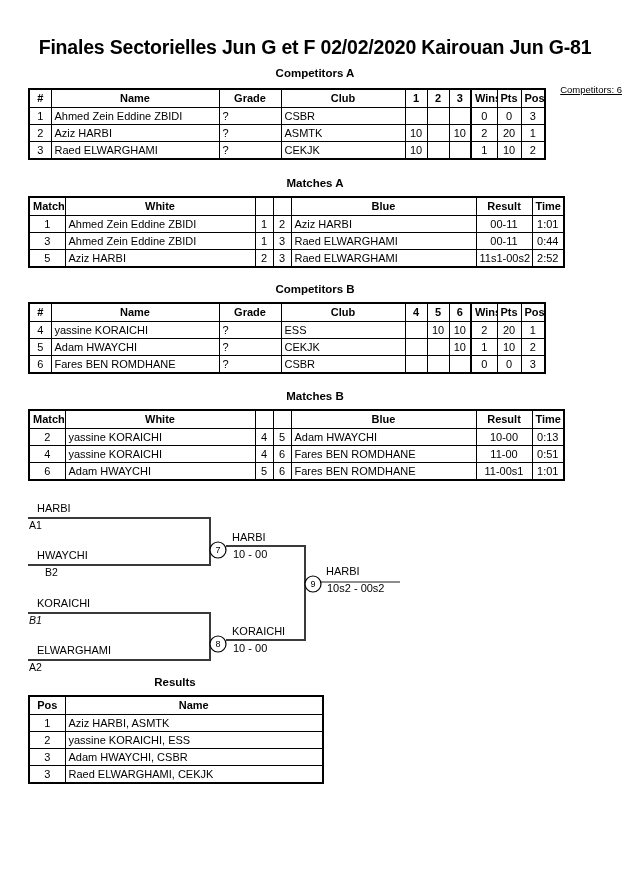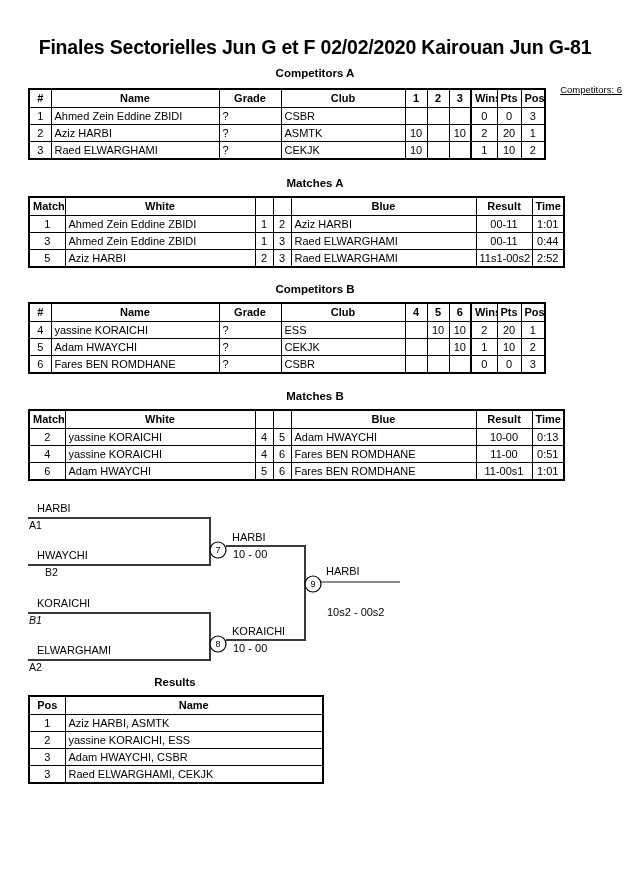--- a/index.html
+++ b/index.html
@@ -398,21 +398,21 @@
   <div class="bk-num" style="left:210px; top:146px;">8</div>
   <div class="bk-num" style="left:305px; top:86px;">9</div>
 
   <div class="bk-label" style="left:232px; top:41px;">HARBI</div>
   <div class="bk-score" style="left:233px; top:58px;">10 - 00</div>
 
   <div class="bk-label" style="left:232px; top:135px;">KORAICHI</div>
   <div class="bk-score" style="left:233px; top:152px;">10 - 00</div>
 
   <div class="bk-label" style="left:326px; top:75px;">HARBI</div>
-  <div class="bk-score" style="left:327px; top:92px;margin-top:24px;">10s2 - 00s2</div>
+  <div class="bk-score" style="left:327px; top:92px;">10s2 - 00s2</div>
 </div>
 
 <div class="section-title" style="left:0; top:676px; width:350px;">Results</div>
 
 <table class="outer" id="tbl-results" style="left:28px; top:695px; width:294px;">
   <colgroup>
       <col style="width:36px">
       <col style="width:258px">
     </colgroup>
   <thead>

